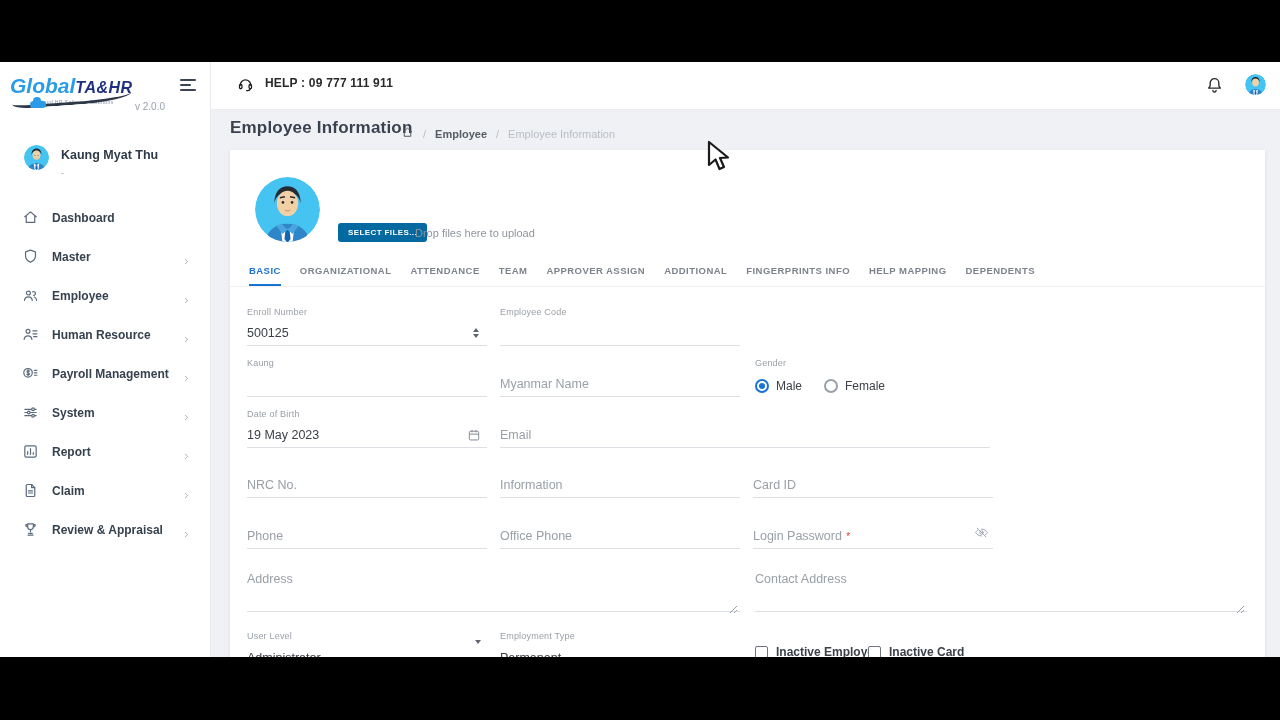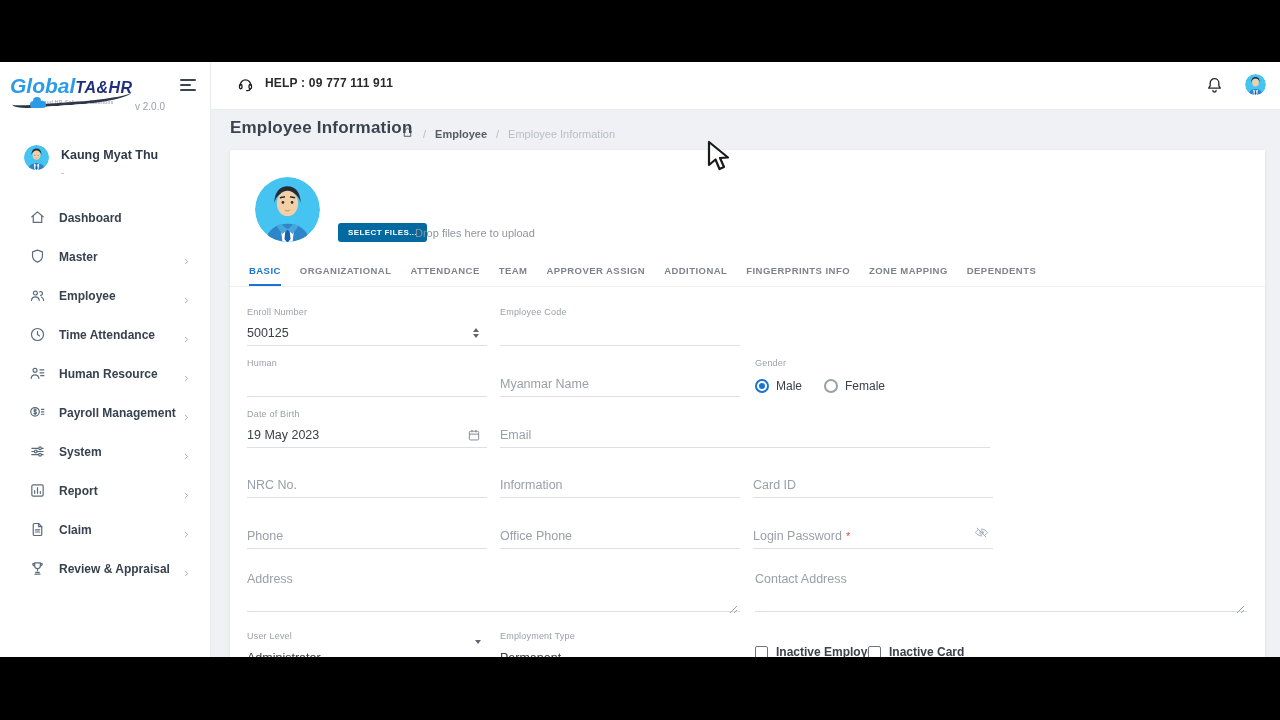--- a/index.html
+++ b/index.html
@@ -21,21 +21,21 @@
   .burger { position:absolute; top:17px; right:14px; width:16px; height:14px; cursor:pointer; }
   .burger i { display:block; height:2px; background:#3a4454; margin-bottom:3px; border-radius:1px; }
   .burger i:nth-child(2){ width:11px; }
 
   .side-user { position:absolute; top:83px; left:24px; display:flex; align-items:flex-start; gap:12px; }
   .side-user .uname { font-size:12.5px; font-weight:bold; color:#2f3a48; margin-top:3px; }
   .side-user .usub { font-size:9px; color:#9aa1ad; margin-top:6px; }
   .avatar-sm { width:25px; height:25px; border-radius:50%; overflow:hidden; flex:0 0 auto; }
 
   .menu { position:absolute; top:136px; left:0; width:211px; }
-  .menu-item { position:relative; height:39px; display:flex; align-items:center; padding-left:29px; cursor:pointer; }
+  .menu-item { position:relative; height:39px; display:flex; align-items:center; padding-left:22px; cursor:pointer; }
   .mi-icon { width:17px; height:17px; margin-right:13px; flex:0 0 auto; }
   .mi-icon svg { width:17px; height:17px; stroke:#5c6b7c; fill:none; stroke-width:1.7; stroke-linecap:round; stroke-linejoin:round; }
   .mi-label { font-size:12px; font-weight:600; color:#37424f; }
   .mi-chev { position:absolute; right:20px; width:9px; height:9px; }
   .mi-chev svg { width:9px; height:9px; stroke:#8b93a0; fill:none; stroke-width:2; stroke-linecap:round; stroke-linejoin:round; }
 
   
   .main { position:absolute; top:0; left:211px; width:1069px; height:595px; }
   .topbar { position:absolute; top:0; left:0; width:1069px; height:48px; background:#fff; border-bottom:1px solid #ececec; }
   .help { position:absolute; left:26px; top:14px; display:flex; align-items:flex-start; gap:11px; }
@@ -164,30 +164,20 @@
                 <path d="M3.5 19c.5-3.5 3-5 5.5-5s5 1.5 5.5 5"></path>
                 <path d="M15 6.9a2.6 2.6 0 1 1 1.4 4.8M17.4 14.2c1.9.7 3 2 3.3 4.8"></path>
               </svg></span>
           <span class="mi-label">Employee</span>
           <span class="mi-chev"><svg viewBox="0 0 24 24">
                 <path d="M9 6l6 6-6 6"></path>
               </svg></span>
         </div>
         <div class="menu-item">
           <span class="mi-icon"><svg viewBox="0 0 24 24">
-                <circle cx="12" cy="12" r="8.5"></circle>
-                <path d="M12 7.5V12l3 2"></path>
-              </svg></span>
-          <span class="mi-label">Time Attendance</span>
-          <span class="mi-chev"><svg viewBox="0 0 24 24">
-                <path d="M9 6l6 6-6 6"></path>
-              </svg></span>
-        </div>
-        <div class="menu-item">
-          <span class="mi-icon"><svg viewBox="0 0 24 24">
                 <circle cx="8.5" cy="7.5" r="2.8"></circle>
                 <path d="M3 19c.5-3.5 3-5 5.5-5s5 1.5 5.5 5M15.5 7H21M15.5 11H21M16.5 15H21"></path>
               </svg></span>
           <span class="mi-label">Human Resource</span>
           <span class="mi-chev"><svg viewBox="0 0 24 24">
                 <path d="M9 6l6 6-6 6"></path>
               </svg></span>
         </div>
         <div class="menu-item">
           <span class="mi-icon"><svg viewBox="0 0 24 24">
@@ -358,38 +348,38 @@
         <div class="drophint">Drop files here to upload</div>
 
         <div class="tabs">
           <span class="tab active">BASIC</span>
           <span class="tab">ORGANIZATIONAL</span>
           <span class="tab">ATTENDANCE</span>
           <span class="tab">TEAM</span>
           <span class="tab">APPROVER ASSIGN</span>
           <span class="tab">ADDITIONAL</span>
           <span class="tab">FINGERPRINTS INFO</span>
-          <span class="tab">ZONE MAPPING</span>
+          <span class="tab">HELP MAPPING</span>
           <span class="tab">DEPENDENTS</span>
         </div>
 
         <div class="fld" style="left:17px; top:155px; width:240px; height:41px;">
           <span class="flabel">Enroll Number</span>
           <span class="fval">500125</span>
           <span class="spinner">
               <i class="tri-up"></i>
               <i class="tri-down"></i>
             </span>
         </div>
         <div class="fld" style="left:270px; top:155px; width:240px; height:41px;">
           <span class="flabel">Employee Code</span>
         </div>
 
         <div class="fld" style="left:17px; top:206px; width:240px; height:41px;">
-          <span class="flabel">Human</span>
+          <span class="flabel">Kaung</span>
         </div>
         <div class="fld" style="left:270px; top:206px; width:240px; height:41px;">
           <span class="fph">Myanmar Name</span>
         </div>
         <div class="fld noline" style="left:525px; top:206px; width:240px; height:41px;">
           <span class="flabel">Gender</span>
           <div class="radio-row">
             <span class="radio-opt">
                 <span class="rdot sel"></span>
                 <span class="rlabel">Male</span>

